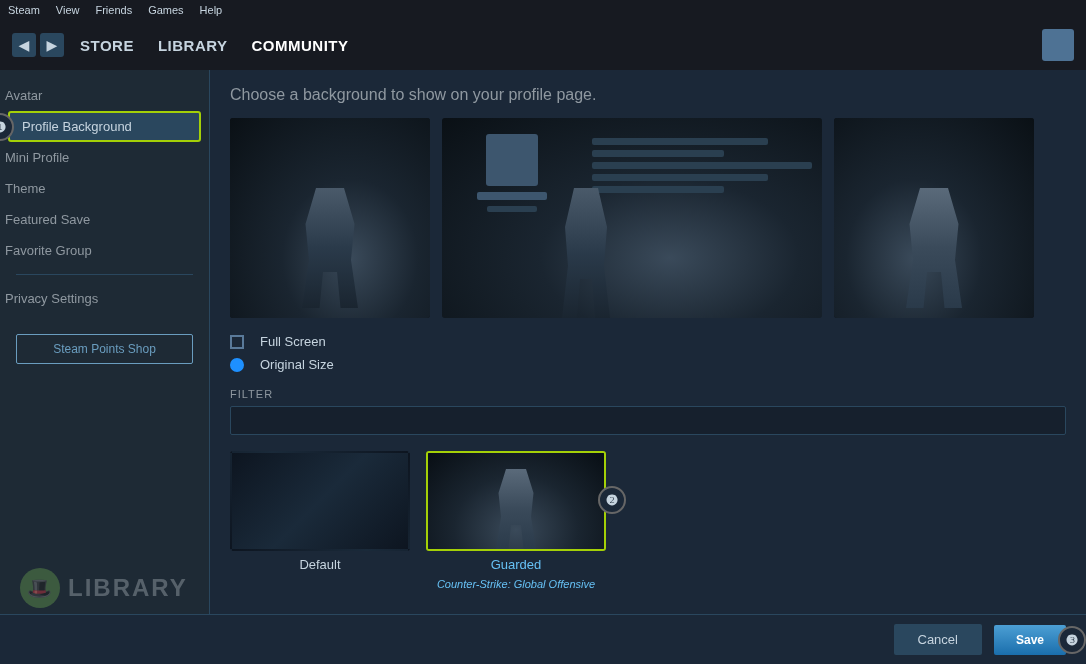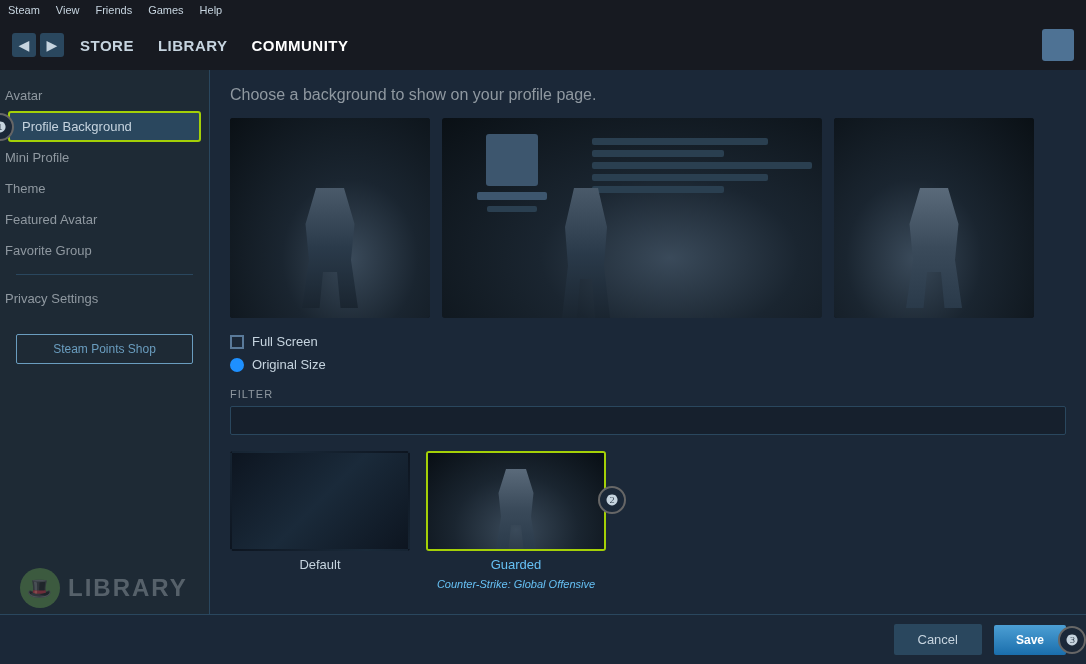--- a/index.html
+++ b/index.html
@@ -240,21 +240,21 @@
     
     .display-options {
       display: flex;
       flex-direction: column;
       gap: 8px;
       margin-bottom: 16px;
     }
     .display-option {
       display: flex;
       align-items: center;
-      gap: 8px;
+      gap: 16px;
       font-size: 13px;
       color: #c6d4df;
       cursor: pointer;
     }
     .radio-circle {
       width: 14px;
       height: 14px;
       border-radius: 50%;
       border: 2px solid #5a7a9a;
       background: transparent;
@@ -453,21 +453,21 @@
   <div class="sidebar">
     <div class="sidebar-item">Avatar</div>
 
     <div style="position:relative;">
       <div class="step-indicator" style="left:-14px; top:50%; transform:translateY(-50%);">❶</div>
       <div class="sidebar-item active">Profile Background</div>
     </div>
 
     <div class="sidebar-item">Mini Profile</div>
     <div class="sidebar-item">Theme</div>
-    <div class="sidebar-item">Featured Avatar</div>
+    <div class="sidebar-item">Featured Save</div>
     <div class="sidebar-item">Favorite Group</div>
 
     <hr class="sidebar-divider">
 
     <div class="sidebar-item">Privacy Settings</div>
 
     <div class="sidebar-steam-points">
       <button class="steam-points-btn">Steam Points Shop</button>
     </div>
   </div>

